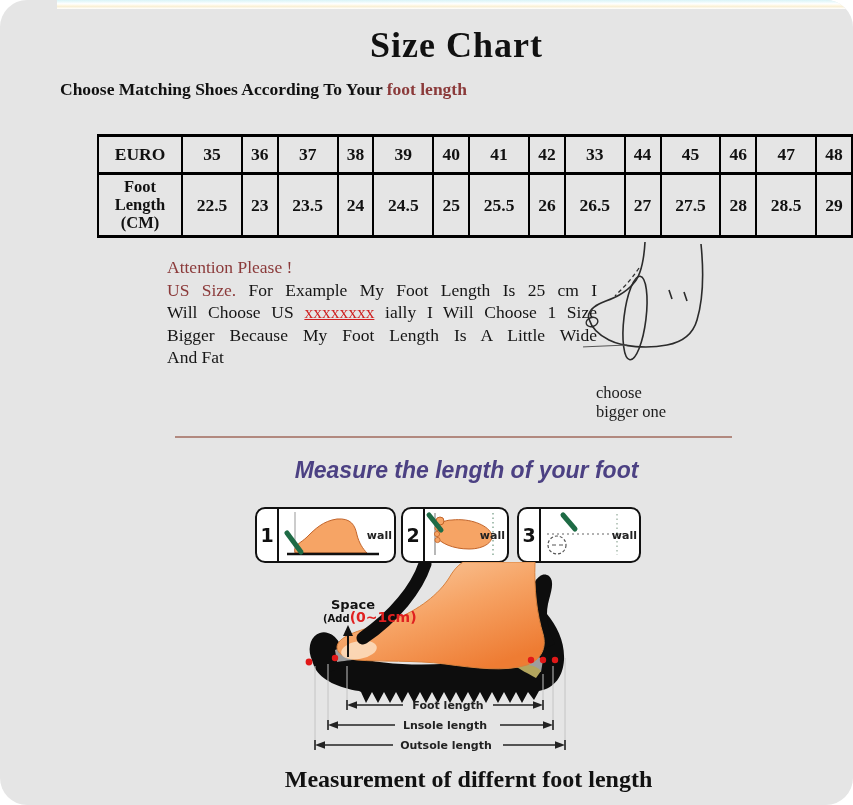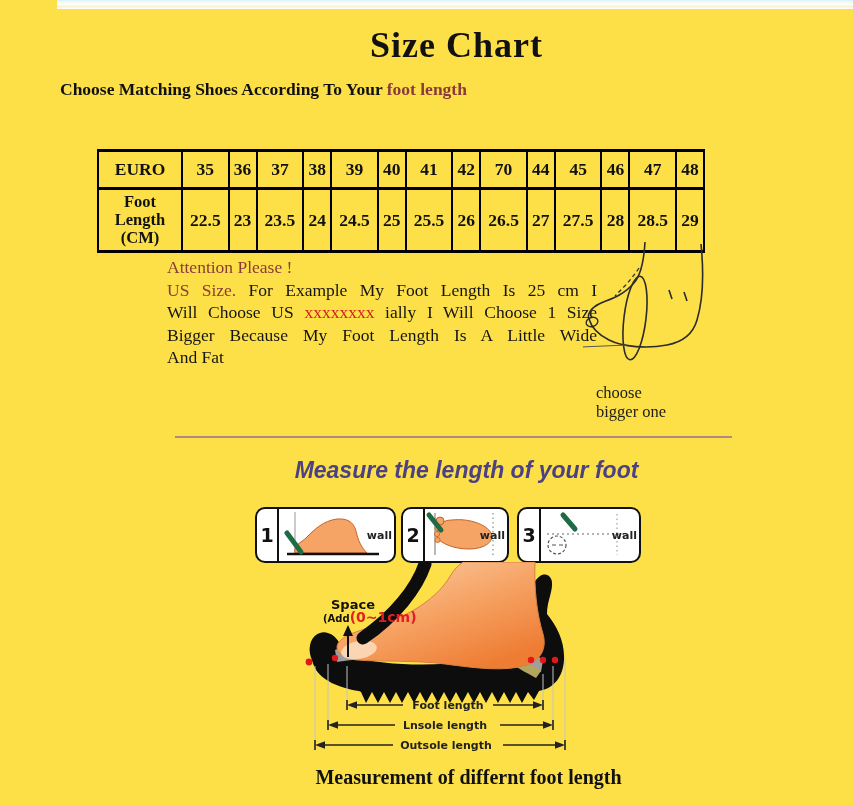--- a/index.html
+++ b/index.html
@@ -1,30 +1,30 @@
 <!DOCTYPE html>
 <html><head>
 <meta charset="utf-8">
 <style>
   * { margin:0; padding:0; box-sizing:border-box; }
   html,body { background:#ffffff; }
-  .canvas { position:relative; width:853px; height:805px; background:#fde047; overflow:hidden;
-            font-family:"Liberation Serif", serif; color:#111; }
+  .canvas { position:relative; width:853px; height:805px; background:#e5e5e5; overflow:hidden;
+            font-family:"Liberation Serif", serif; color:#111;border-radius:27px; }
 
   .top-strip { position:absolute; top:0; left:57px; right:0; height:9px;
     background:linear-gradient(180deg,#d9f4f8 0%,#ecfafb 22%,#ffffff 42%,#fdf7e4 60%,#f9f0d6 72%,#ffffff 100%); }
 
   .title { position:absolute; top:24px; left:60px; width:793px; text-align:center;
            font-size:36px; font-weight:bold; letter-spacing:1px; }
   .subtitle { position:absolute; top:79px; left:60px; width:793px; text-align:left;
               font-size:17.5px; font-weight:bold; }
   .maroon { color:#8b3a3a; }
-  .red { color:#cf1f1f; }
-
-  table.size-table { position:absolute; top:134px; left:97px; width:608px; border-collapse:collapse;margin-top:15px; }
+  .red { color:#cf1f1f;text-decoration:underline; }
+
+  table.size-table { position:absolute; top:134px; left:97px; width:756px; border-collapse:collapse; }
   table.size-table td { border:2px solid #000; border-top-width:3px; border-bottom-width:3px;
       text-align:center; vertical-align:middle; font-weight:bold; font-size:17.5px; padding:0; }
   table.size-table tr.r1 td { height:38px; }
   table.size-table tr.r2 td { height:63px; }
   td.corner { width:84px; }
   td.corner .cl { line-height:18px; font-size:16.5px; }
 
   .att { position:absolute; top:256px; left:167px; width:430px;
          font-size:17.5px; line-height:22.5px; color:#151515; }
   .att .jline { text-align:justify; text-align-last:justify; }
@@ -47,21 +47,21 @@
   .panel.p3 { left:517px; width:124px; }
   .pnum { width:22px; border-right:2px solid #111; display:flex; align-items:center;
           justify-content:center; font-weight:bold; font-size:19px; color:#111; }
   .pbody { position:relative; flex:1; }
   .pbody svg { position:absolute; left:0; top:0; }
   .wall-label { position:absolute; right:2px; top:50%; transform:translateY(-50%);
                 font-size:11px; font-weight:bold; color:#222; }
 
   .big-diagram { position:absolute; left:295px; top:562px; }
   .caption { position:absolute; top:766px; left:84px; width:769px; text-align:center;
-             font-size:20px; font-weight:bold; }
+             font-size:24px; font-weight:bold; }
   svg text { font-family:"DejaVu Sans", sans-serif; }
 </style>
 </head>
 <body>
 
 <div class="canvas">
 
   <div class="top-strip"></div>
 
   <h1 class="title">Size Chart</h1>
@@ -73,21 +73,21 @@
         <tr class="r1">
       <td class="corner">EURO</td>
       <td>35</td>
       <td>36</td>
       <td>37</td>
       <td>38</td>
       <td>39</td>
       <td>40</td>
       <td>41</td>
       <td>42</td>
-      <td>70</td>
+      <td>33</td>
       <td>44</td>
       <td>45</td>
       <td>46</td>
       <td>47</td>
       <td>48</td>
     </tr>
     <tr class="r2">
       <td class="corner">
         <div class="cl">Foot</div>
         <div class="cl">Length</div>

